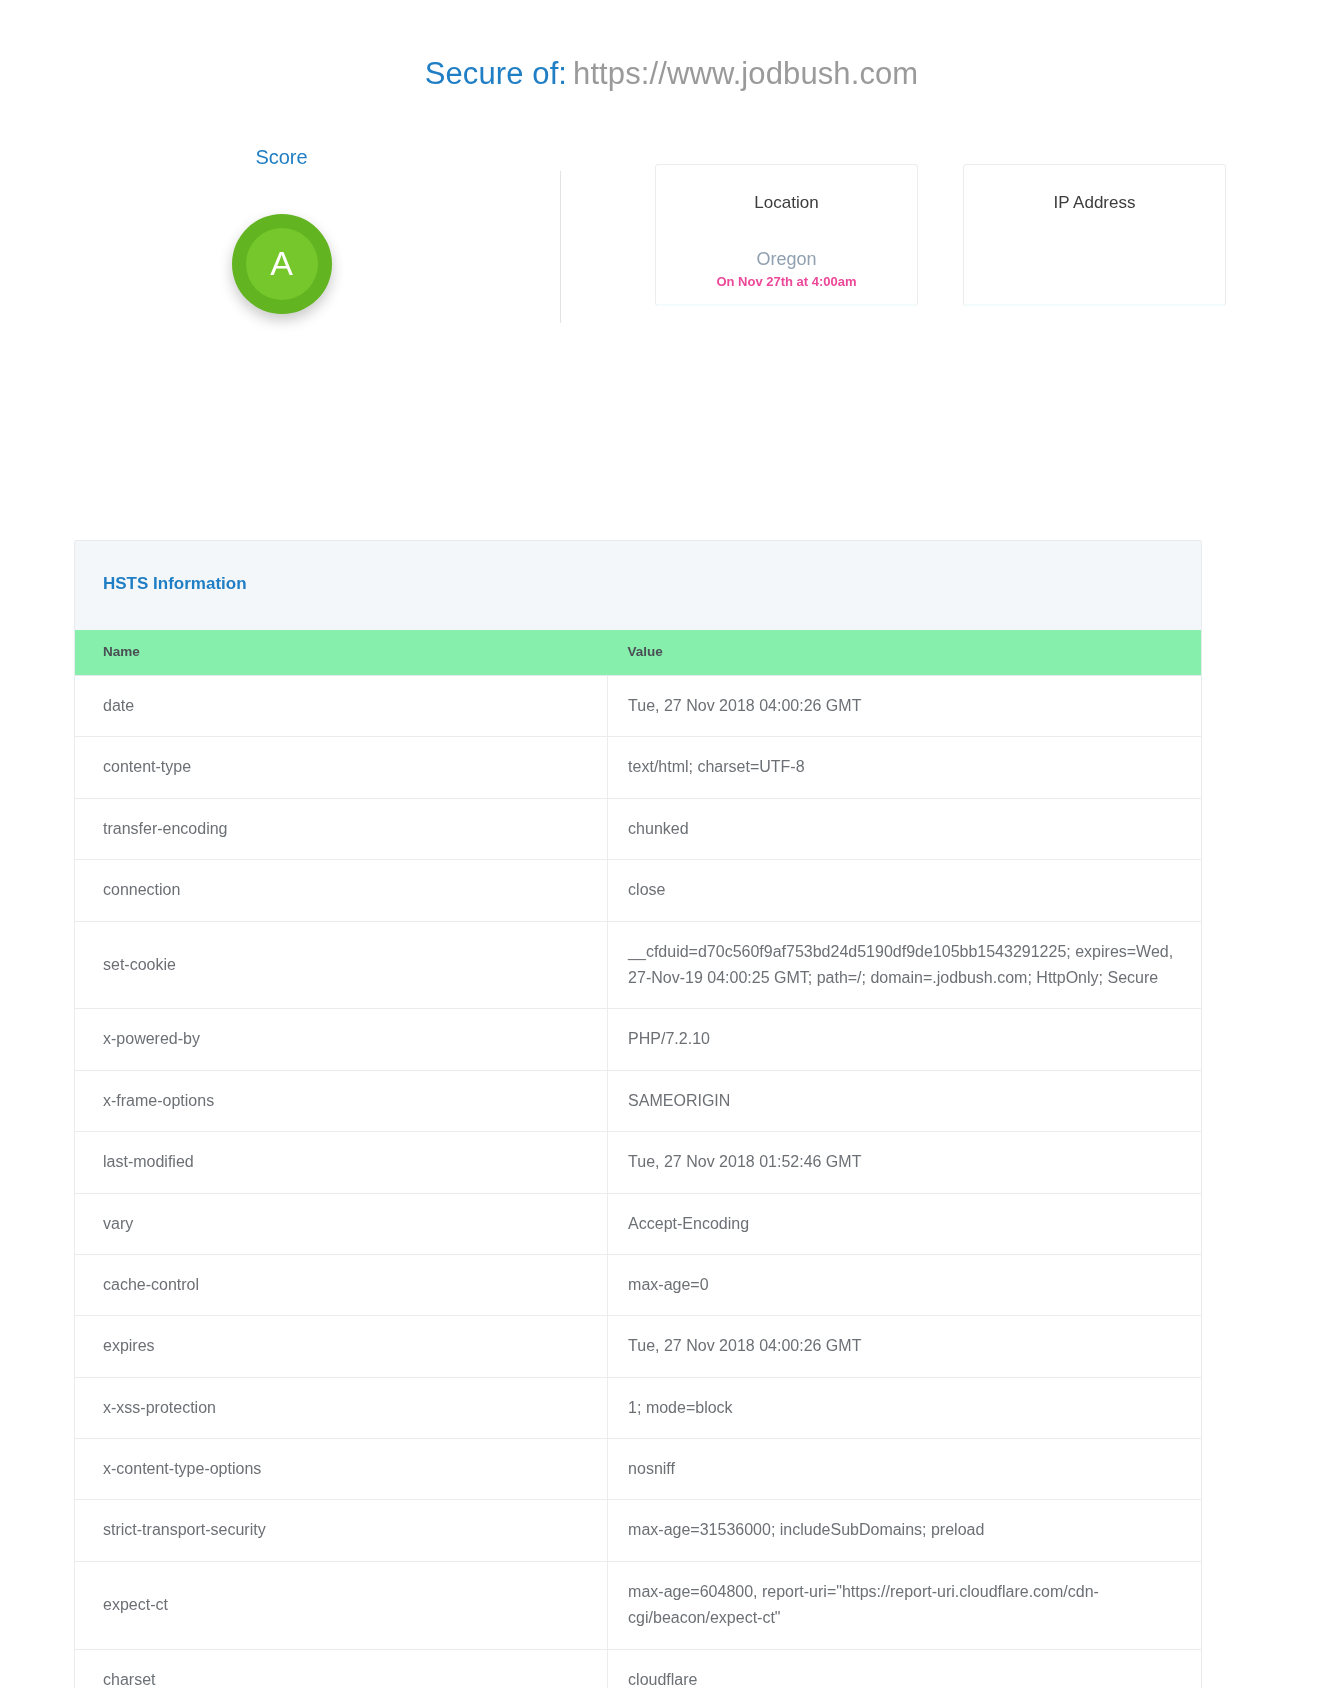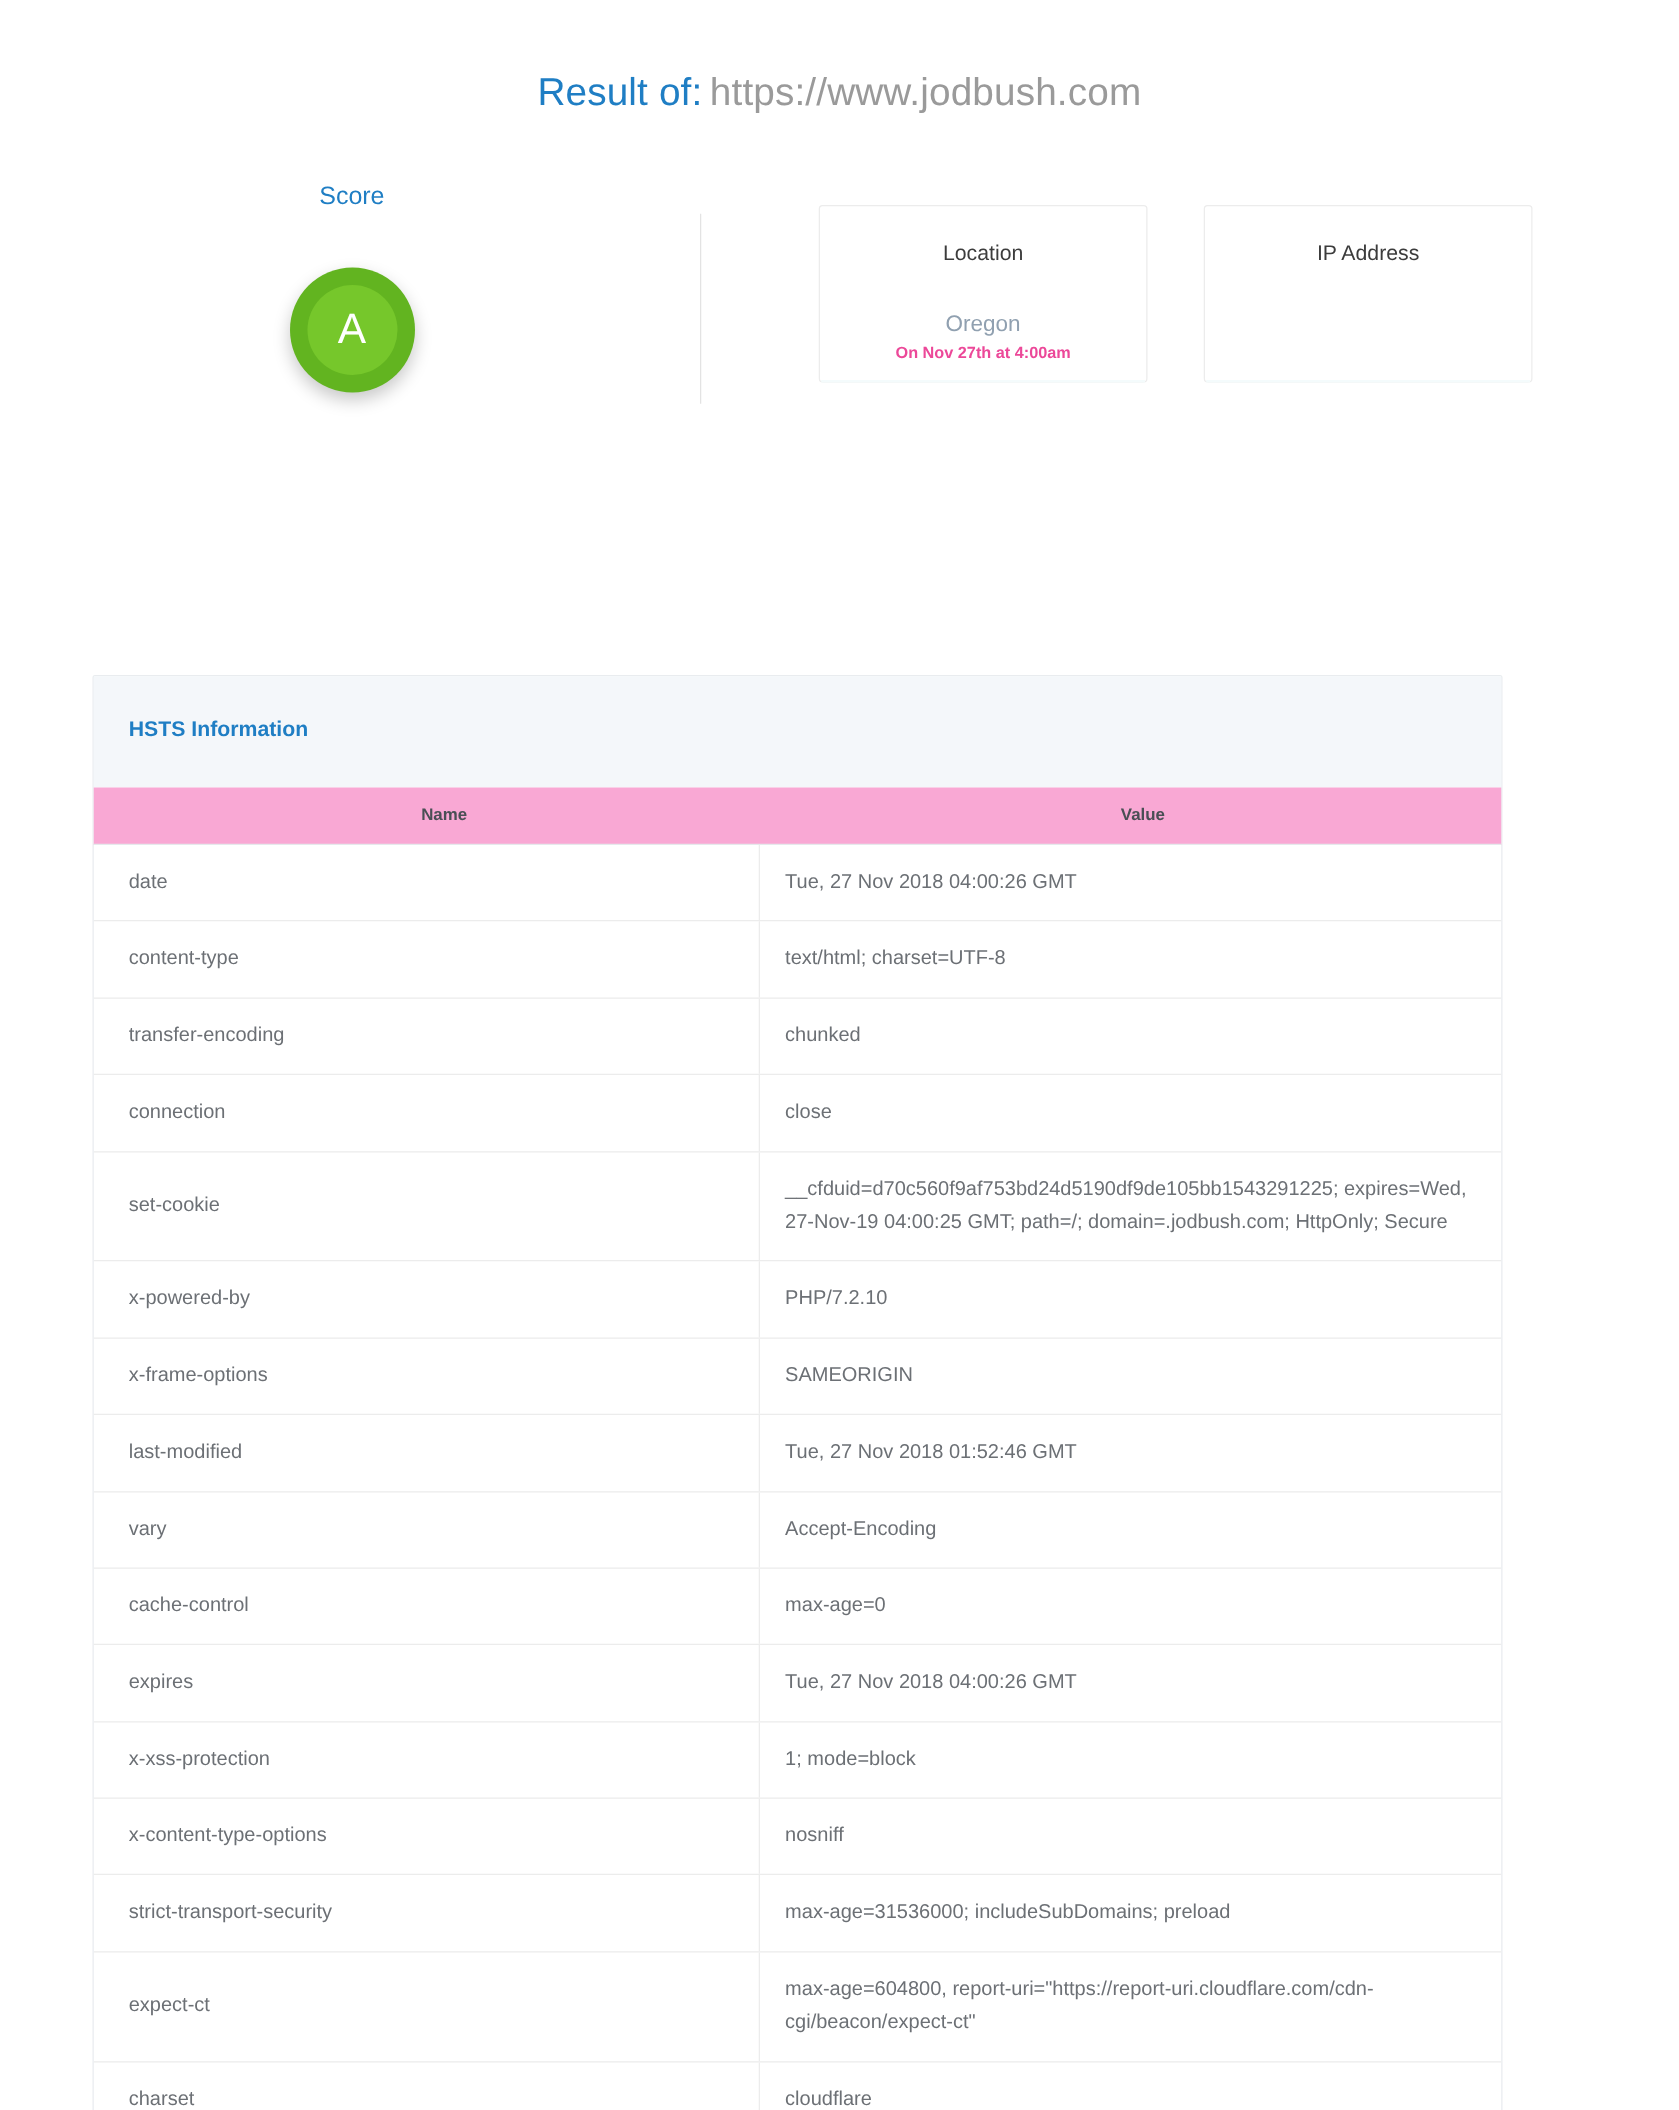--- a/index.html
+++ b/index.html
@@ -170,22 +170,22 @@
     font-size: 17px;
     font-weight: 700;
   }
 
   table.hsts-table {
     width: 100%;
     border-collapse: collapse;
     table-layout: fixed;
   }
   table.hsts-table thead th {
-    background: #f9a8d4;
-    text-align: center;
+    background: #86efac;
+    text-align: left;
     font-size: 13.5px;
     font-weight: 700;
     color: #4a4f55;
     padding: 14px 0 16px 28px;
     border-bottom: 1px solid #e6e9ec;
   }
   table.hsts-table thead th.col-name { width: 47.3%; }
   table.hsts-table thead th.col-value { width: 52.7%; padding-left: 20px; }
 
   table.hsts-table tbody td {
@@ -204,21 +204,21 @@
     padding-right: 24px;
   }
   table.hsts-table tbody tr:last-child td {
     border-bottom: none;
   }
 </style>
 </head>
 <body>
 
 <div class="page-title">
-  <span class="lbl">Result of:</span><span class="url">https://www.jodbush.com</span>
+  <span class="lbl">Secure of:</span><span class="url">https://www.jodbush.com</span>
 </div>
 
 <div class="score-region">
 
   <div class="score-label">Score</div>
 
   <div class="score-badge-wrap">
     <div class="score-badge">
       <div class="score-badge-inner">
         <span class="score-grade">A</span>

